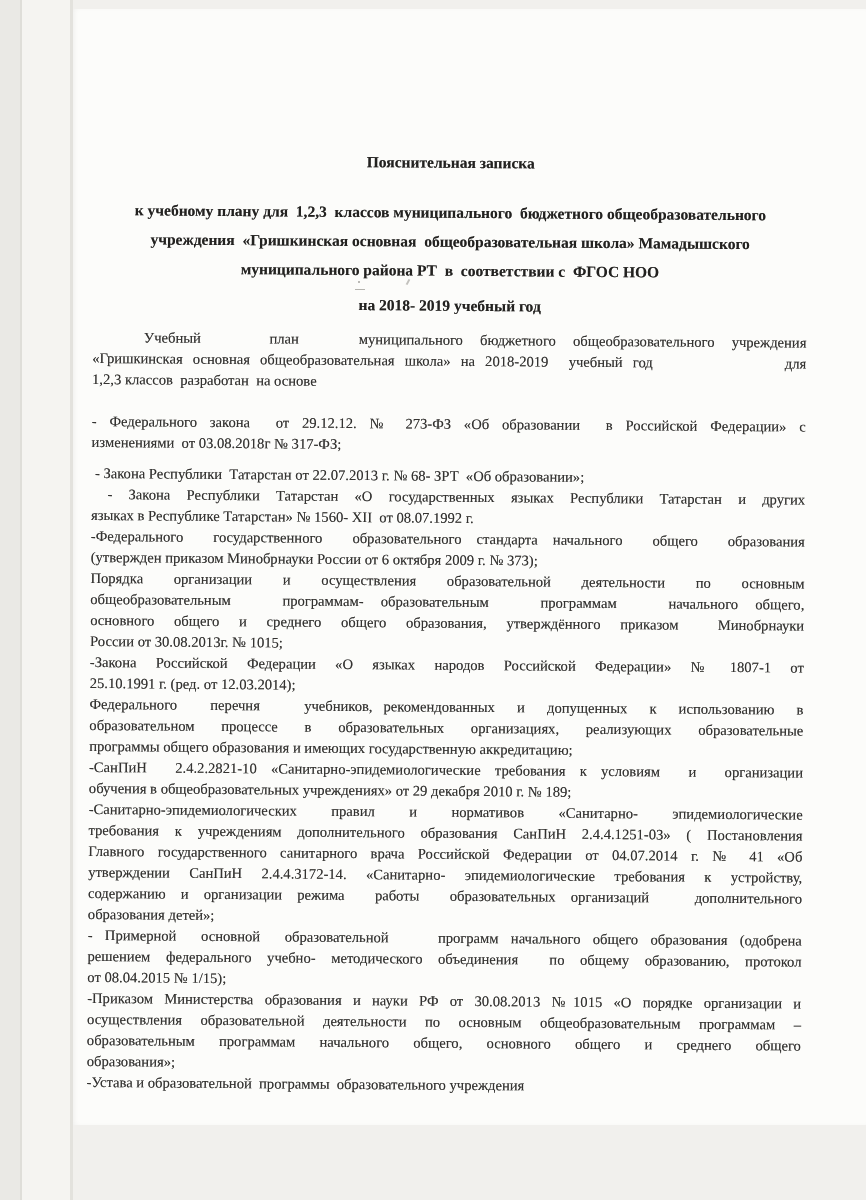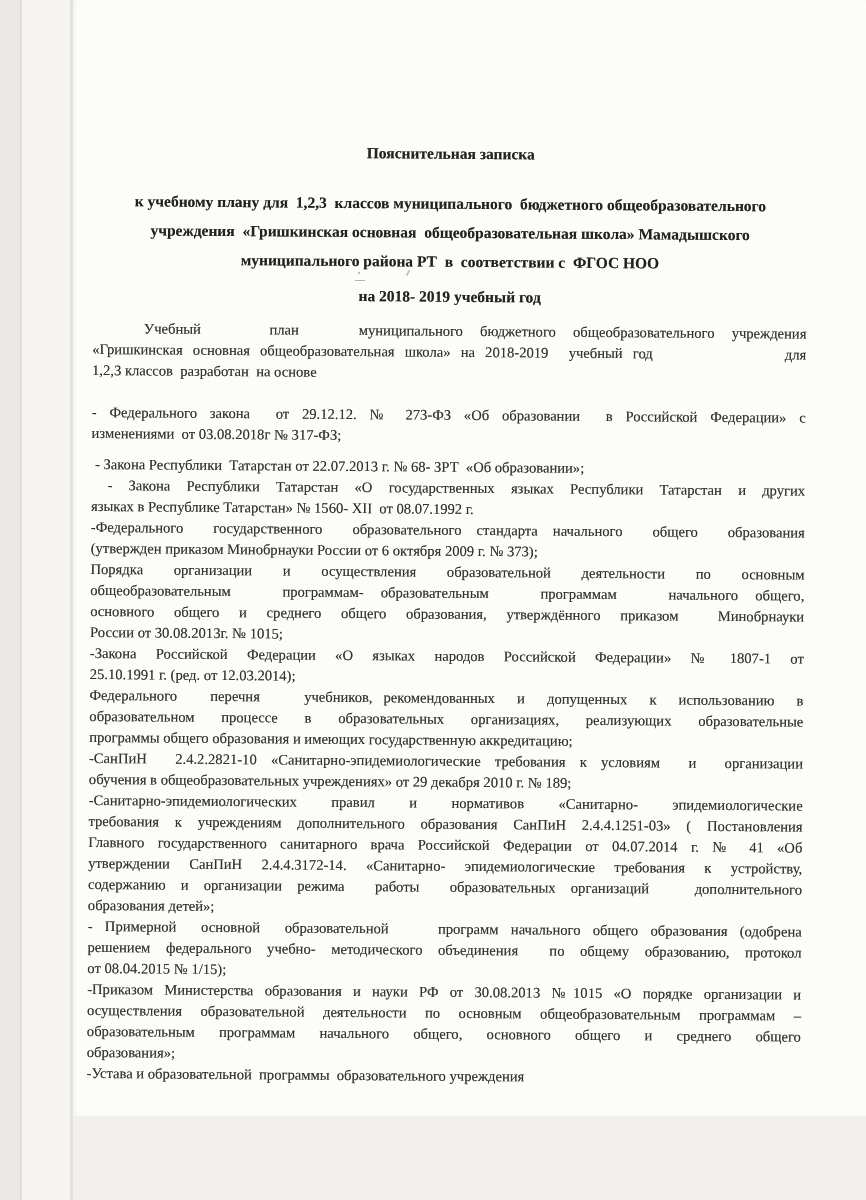--- a/index.html
+++ b/index.html
@@ -26,21 +26,21 @@
   .scan-strip-inner {
     position: absolute; left: 22px; top: 0; width: 48px; height: 100%;
     background: #f5f4f1;
   }
   .scan-line-2 {
     position: absolute; left: 70px; top: 0; width: 3px; height: 100%;
     background: #e3e2dd;
   }
   
   .page {
-    position: absolute; left: 73px; top: 0; width: 793px; height: 1116px;
+    position: absolute; left: 73px; top: 9px; width: 793px; height: 1116px;
     background: #fcfcfa;
     box-shadow: inset 3px 0 6px -3px rgba(0,0,0,0.08);
   }
   .tilt {
     position: absolute; left: 22px; top: 0; width: 714px;
     transform: rotate(0.45deg);
     transform-origin: 0 0;
     color: #2e2d2b;
     text-shadow: 0 0 0.5px rgba(40,40,40,0.55);
   }

